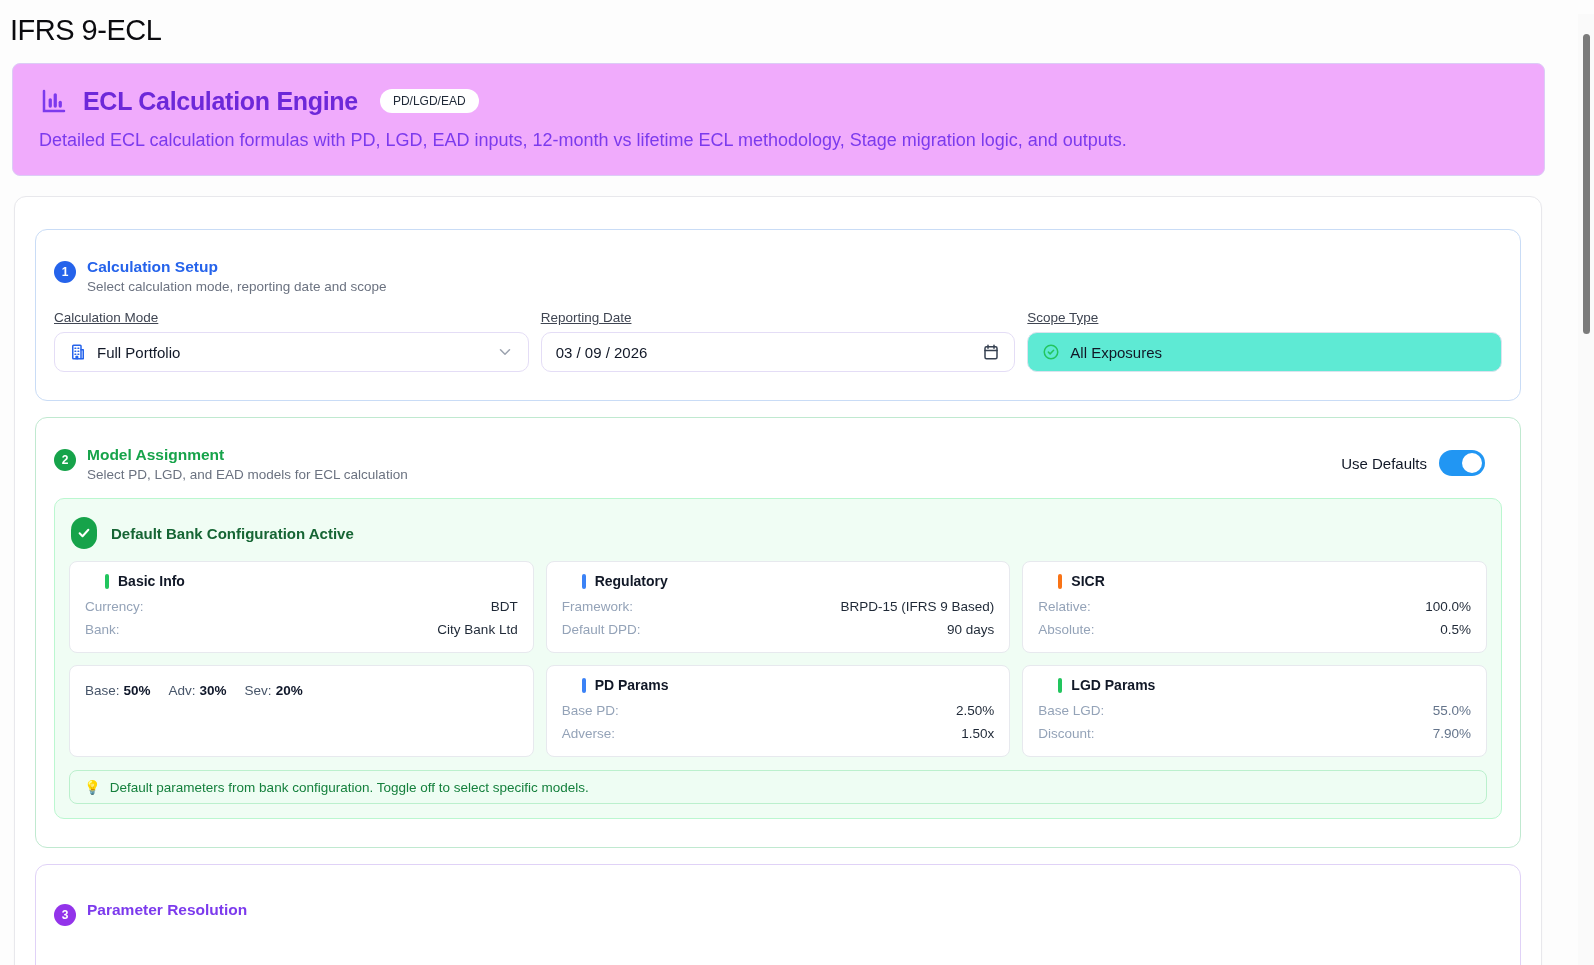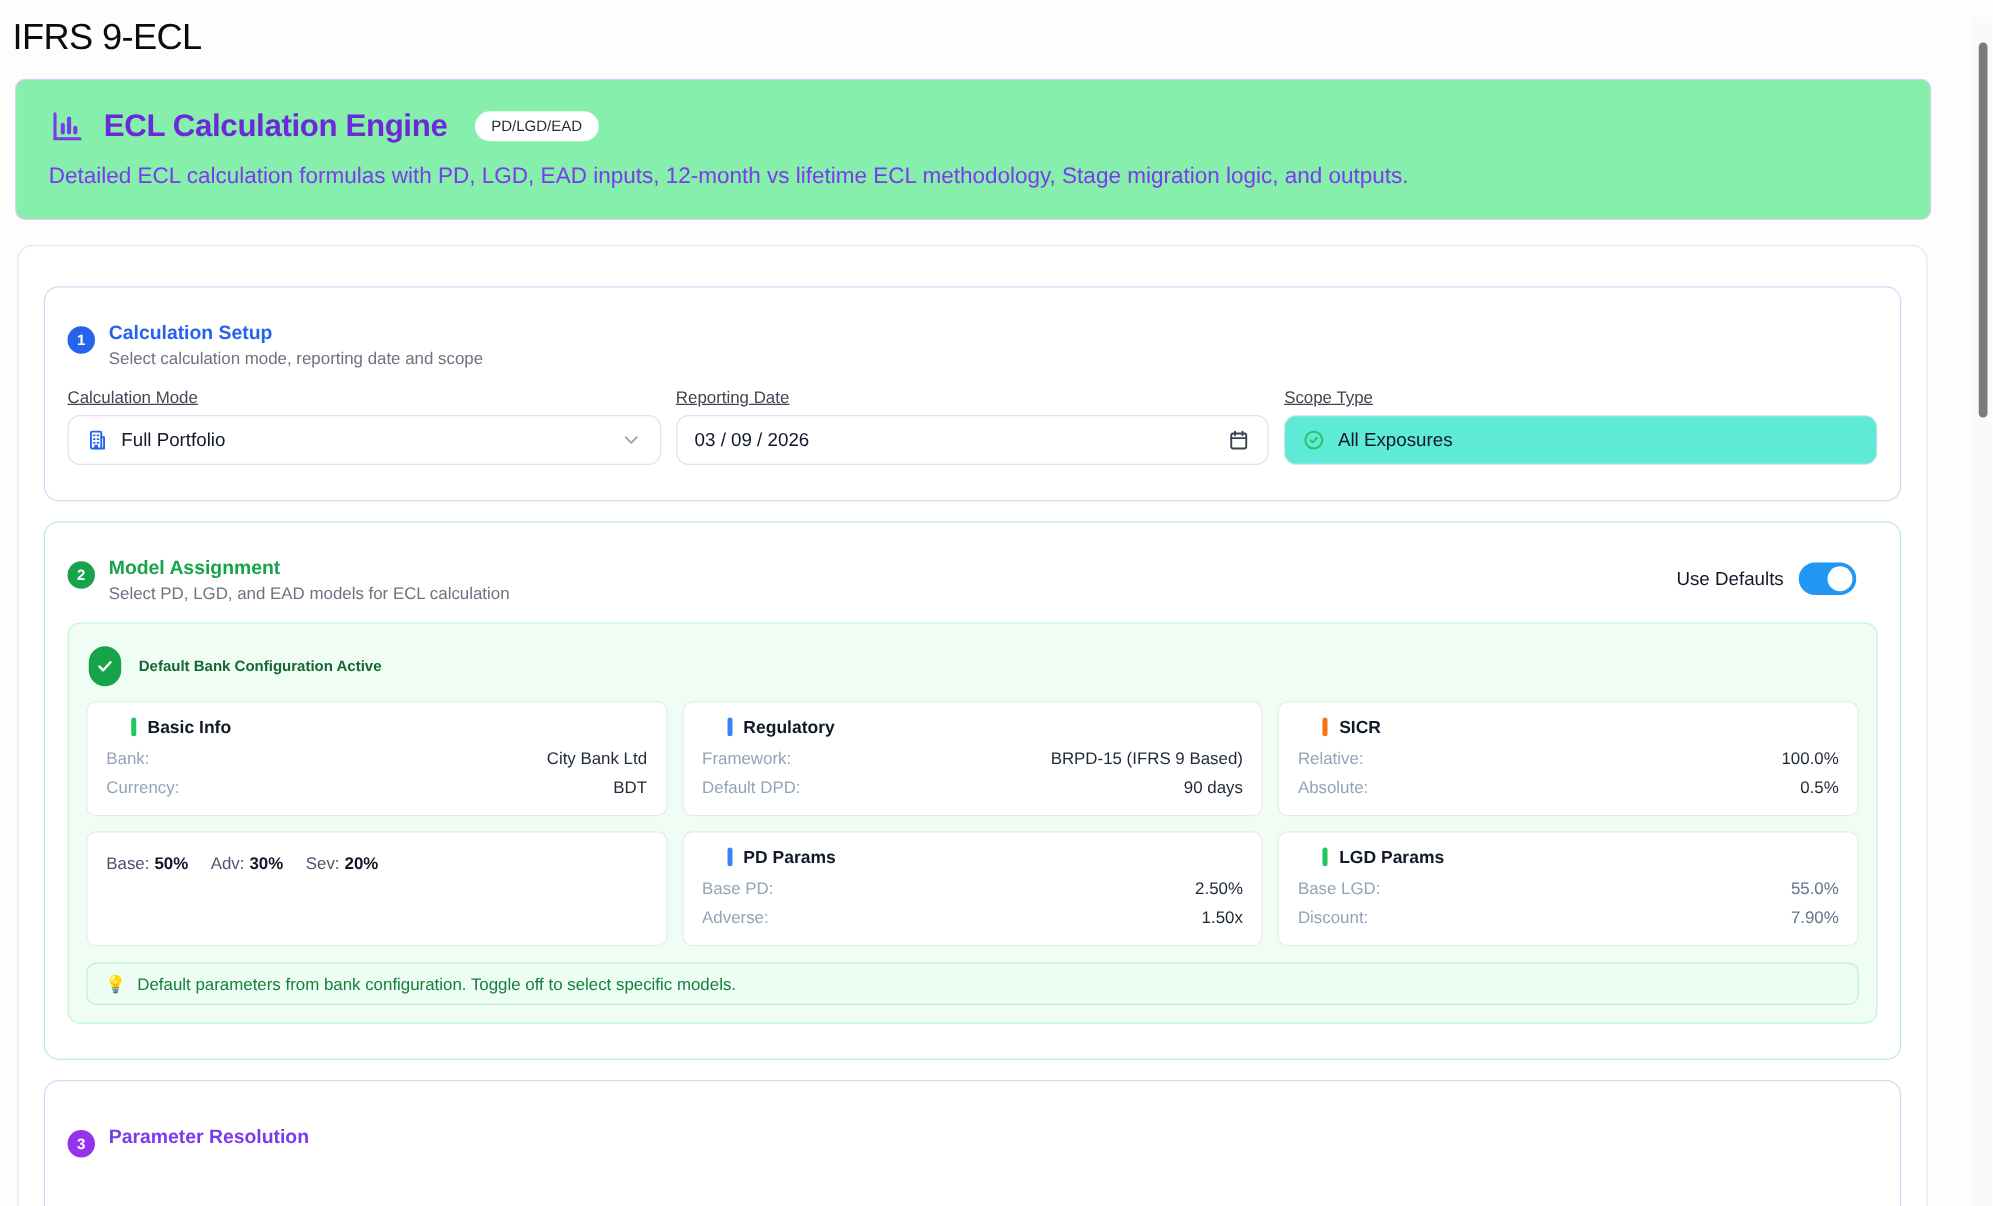--- a/index.html
+++ b/index.html
@@ -4,21 +4,21 @@
 <style>
   * { margin:0; padding:0; box-sizing:border-box; }
   html,body { width:1594px; height:965px; overflow:hidden; background:#fdfdfd;
     font-family:"Liberation Sans", sans-serif; color:#1f2937; }
   .page { position:relative; width:1594px; height:965px; }
 
   
   .page-title { margin:14px 0 0 10px; font-size:29px; font-weight:400; color:#0b0b0f; letter-spacing:-0.5px; }
 
   
-  .banner { margin:16px 49px 0 12px; background:#86efac; border:1px solid #dcccf6;
+  .banner { margin:16px 49px 0 12px; background:#f0abfc; border:1px solid #dcccf6;
     border-radius:8px; padding:22px 26px 24px 26px; }
   .banner-head { display:flex; align-items:center; gap:14px; }
   .banner-title { font-size:25px; font-weight:800; color:#6d28d9; letter-spacing:-0.3px; }
   .banner-badge { background:#ffffff; border-radius:999px; padding:5px 13px; font-size:12px;
     color:#1f2937; margin-left:8px; }
   .banner-desc { margin-top:14px; font-size:18px; color:#7c3aed; }
 
   
   .container { margin:20px 52px 0 14px; background:#ffffff; border:1px solid #e8e8ec;
     border-radius:12px; padding:32px 20px 24px 20px; box-shadow:0 1px 2px rgba(0,0,0,0.03); }
@@ -49,21 +49,21 @@
   
   .use-defaults { position:absolute; top:32px; right:35px; display:flex; align-items:center; gap:12px; }
   .use-defaults-label { font-size:15px; color:#111827; }
   .toggle { width:46px; height:26px; border-radius:13px; background:#2196f3; position:relative; cursor:pointer; }
   .toggle-knob { position:absolute; top:3px; right:3px; width:20px; height:20px; border-radius:50%; background:#fff; }
 
   .config-box { margin-top:16px; background:#f0fdf4; border:1px solid #bbf7d0; border-radius:10px; padding:14px; }
   .config-head { display:flex; align-items:center; gap:14px; padding:4px 2px 12px 2px; }
   .check-pill { width:26px; height:32px; border-radius:13px; background:#16a34a; color:#fff;
     display:flex; align-items:center; justify-content:center; }
-  .config-title { font-size:12px; font-weight:700; color:#166534; }
+  .config-title { font-size:15px; font-weight:700; color:#166534; }
 
   .card-grid { display:grid; grid-template-columns:1fr 1fr 1fr; gap:12px; }
   .info-card { background:#fff; border:1px solid #e7e9ee; border-radius:8px; padding:11px 15px; min-height:86px; }
   .card-title-row { display:flex; align-items:center; gap:9px; margin-bottom:6px;padding-left:20px; }
   .accent-bar { width:4px; height:15px; border-radius:2px; }
   .card-title { font-size:14px; font-weight:700; color:#111827; }
   .kv { display:flex; justify-content:space-between; font-size:13.5px; line-height:23px; }
   .kv .k { color:#94a3b8; }
   .kv .v { color:#1f2937; }
   .kv .v.muted { color:#64748b; }
@@ -185,26 +185,26 @@
         </div>
 
         <div class="card-grid">
 
           <div class="info-card">
             <div class="card-title-row">
               <span class="accent-bar" style="background: rgb(34, 197, 94);"></span>
               <span class="card-title">Basic Info</span>
             </div>
             <div class="kv">
+                <span class="k">Currency:</span>
+                <span class="v">BDT</span>
+              </div>
+            <div class="kv">
                 <span class="k">Bank:</span>
                 <span class="v">City Bank Ltd</span>
-              </div>
-            <div class="kv">
-                <span class="k">Currency:</span>
-                <span class="v">BDT</span>
               </div>
           </div>
 
           <div class="info-card">
             <div class="card-title-row">
               <span class="accent-bar" style="background: rgb(59, 130, 246);"></span>
               <span class="card-title">Regulatory</span>
             </div>
             <div class="kv">
                 <span class="k">Framework:</span>

